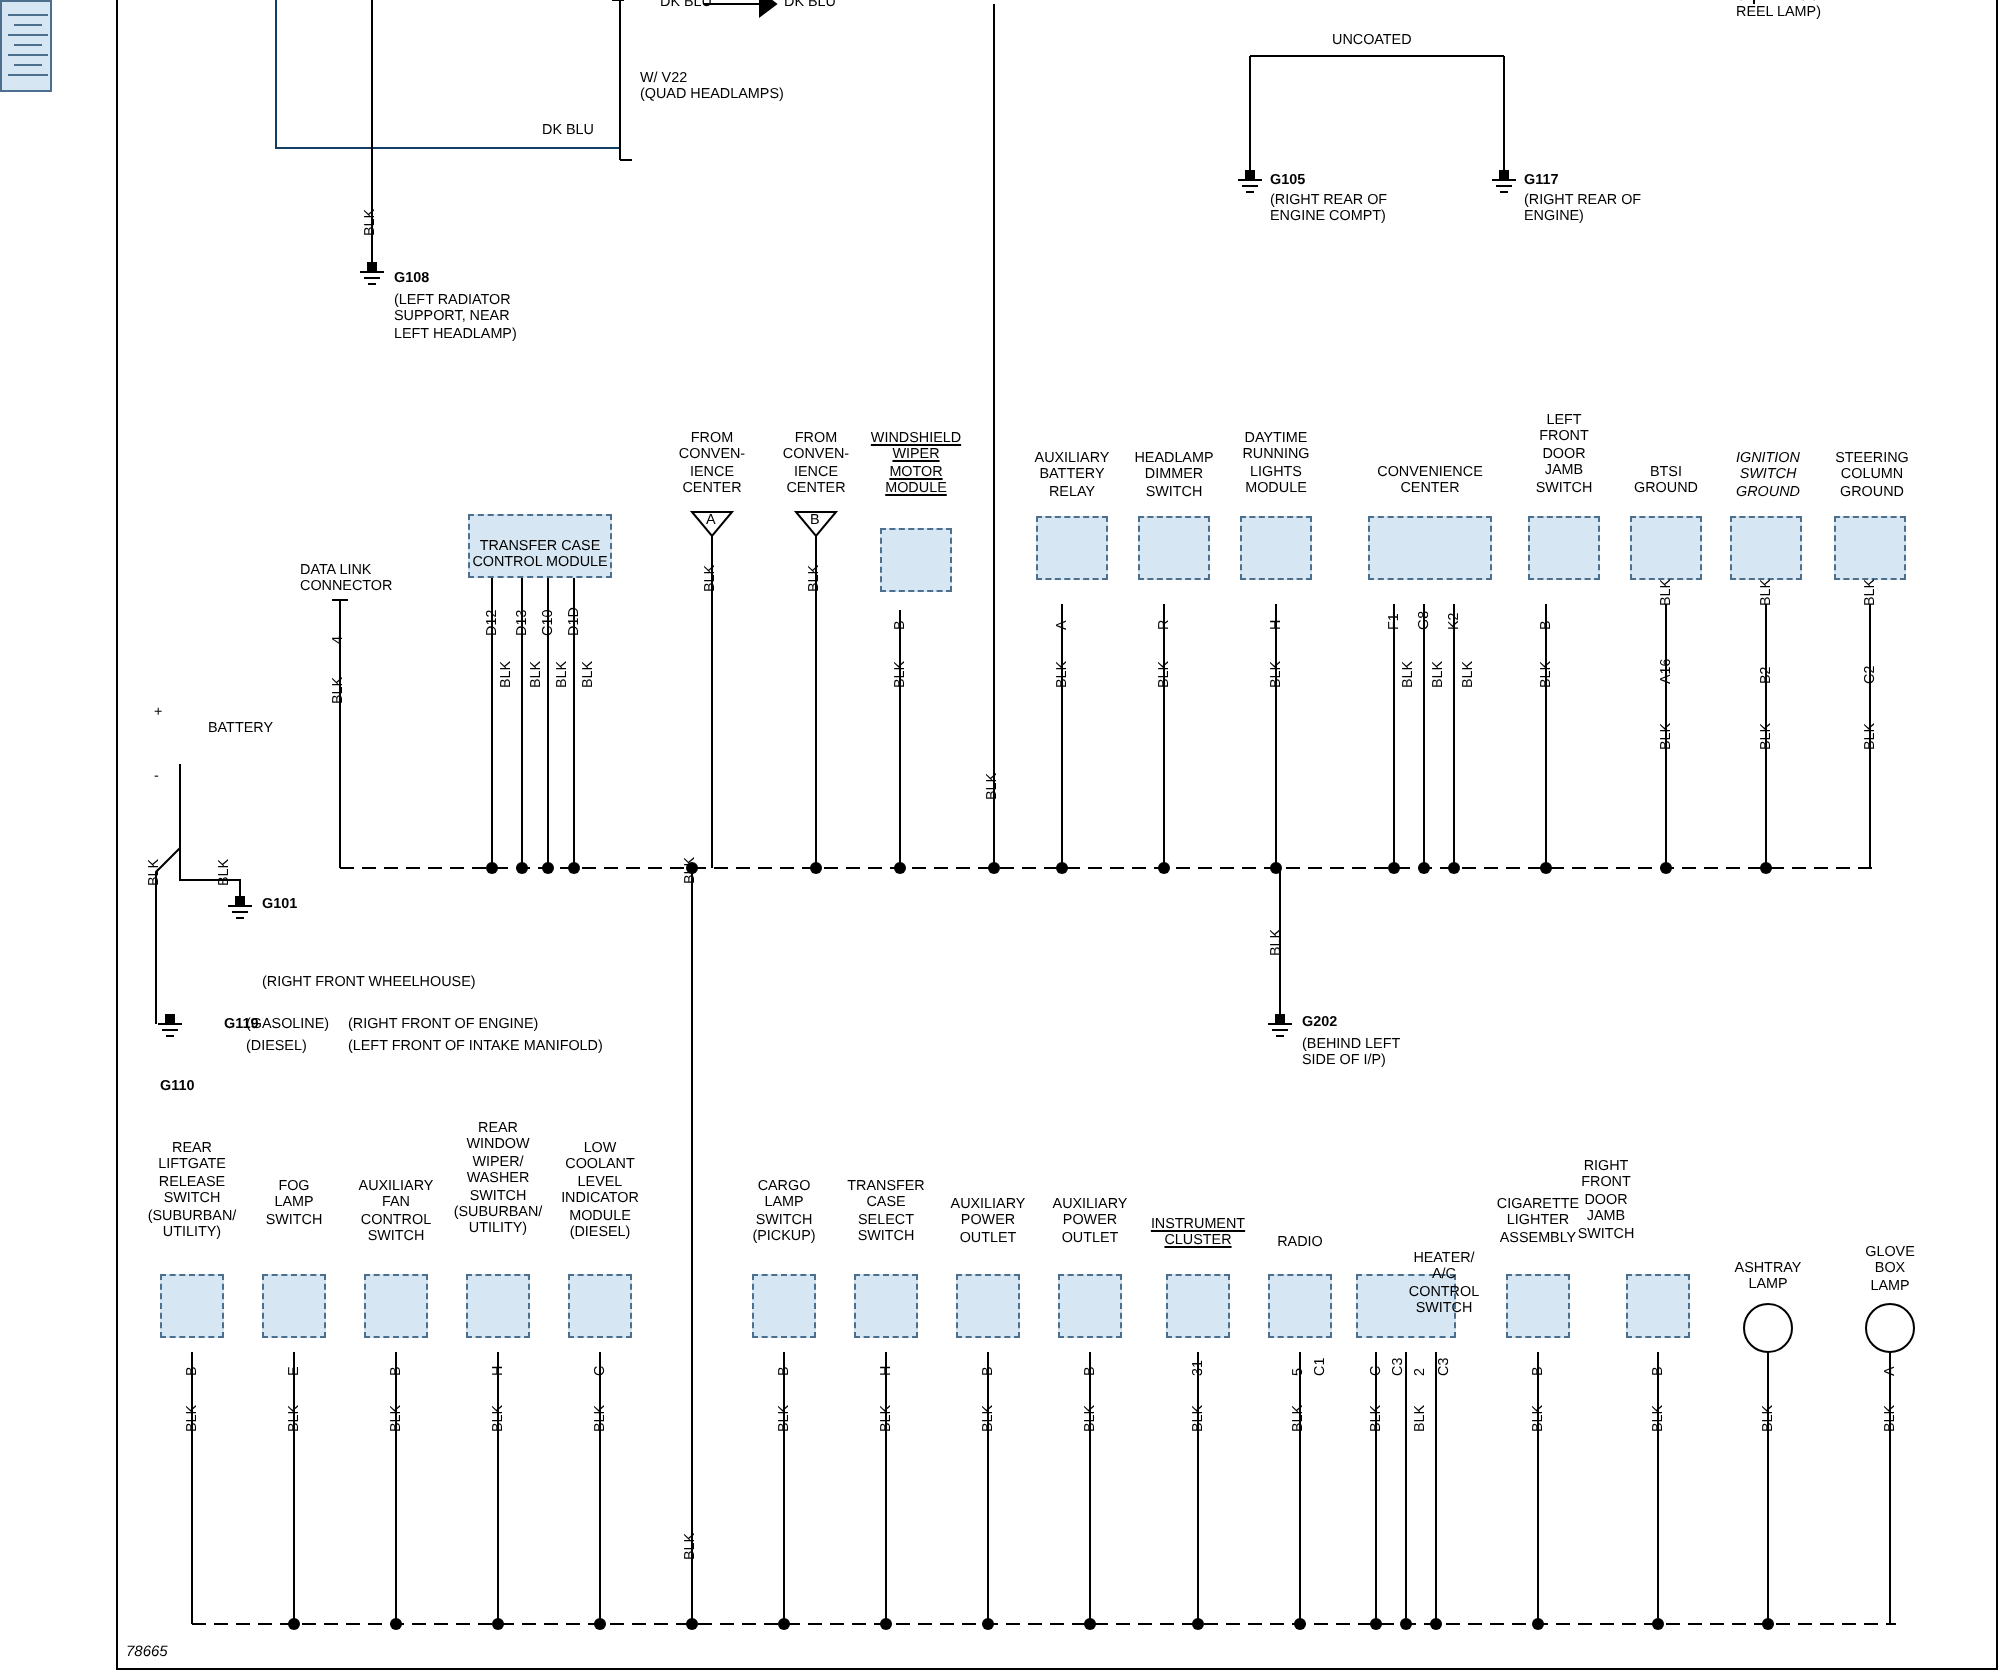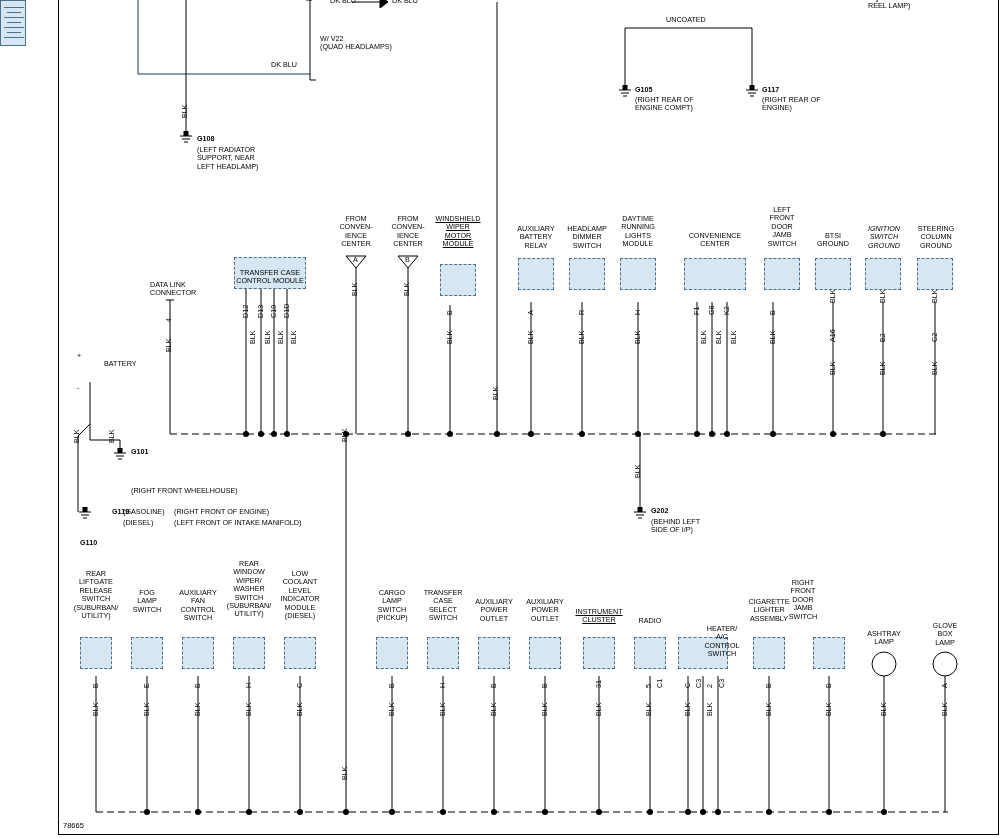--- a/index.html
+++ b/index.html
@@ -34,21 +34,21 @@
     transform:rotate(-90deg);
     white-space:nowrap;
   }
   .box {
     position:absolute;
     background:#d6e6f2;
     border:1px dashed #4b6f8c;
     box-sizing:border-box;
   }
   .corner {
-    position:absolute; font-size:7.5px; color:#000;
+    position:absolute; font-size:7.5px; color:#000;font-style:italic;
   }
   .battery {
     position:absolute;
     width:26px; height:46px;
     border:1px solid #4b6f8c;
     background:#d6e6f2;
     box-sizing:border-box;
   }
 </style>
 </head>

